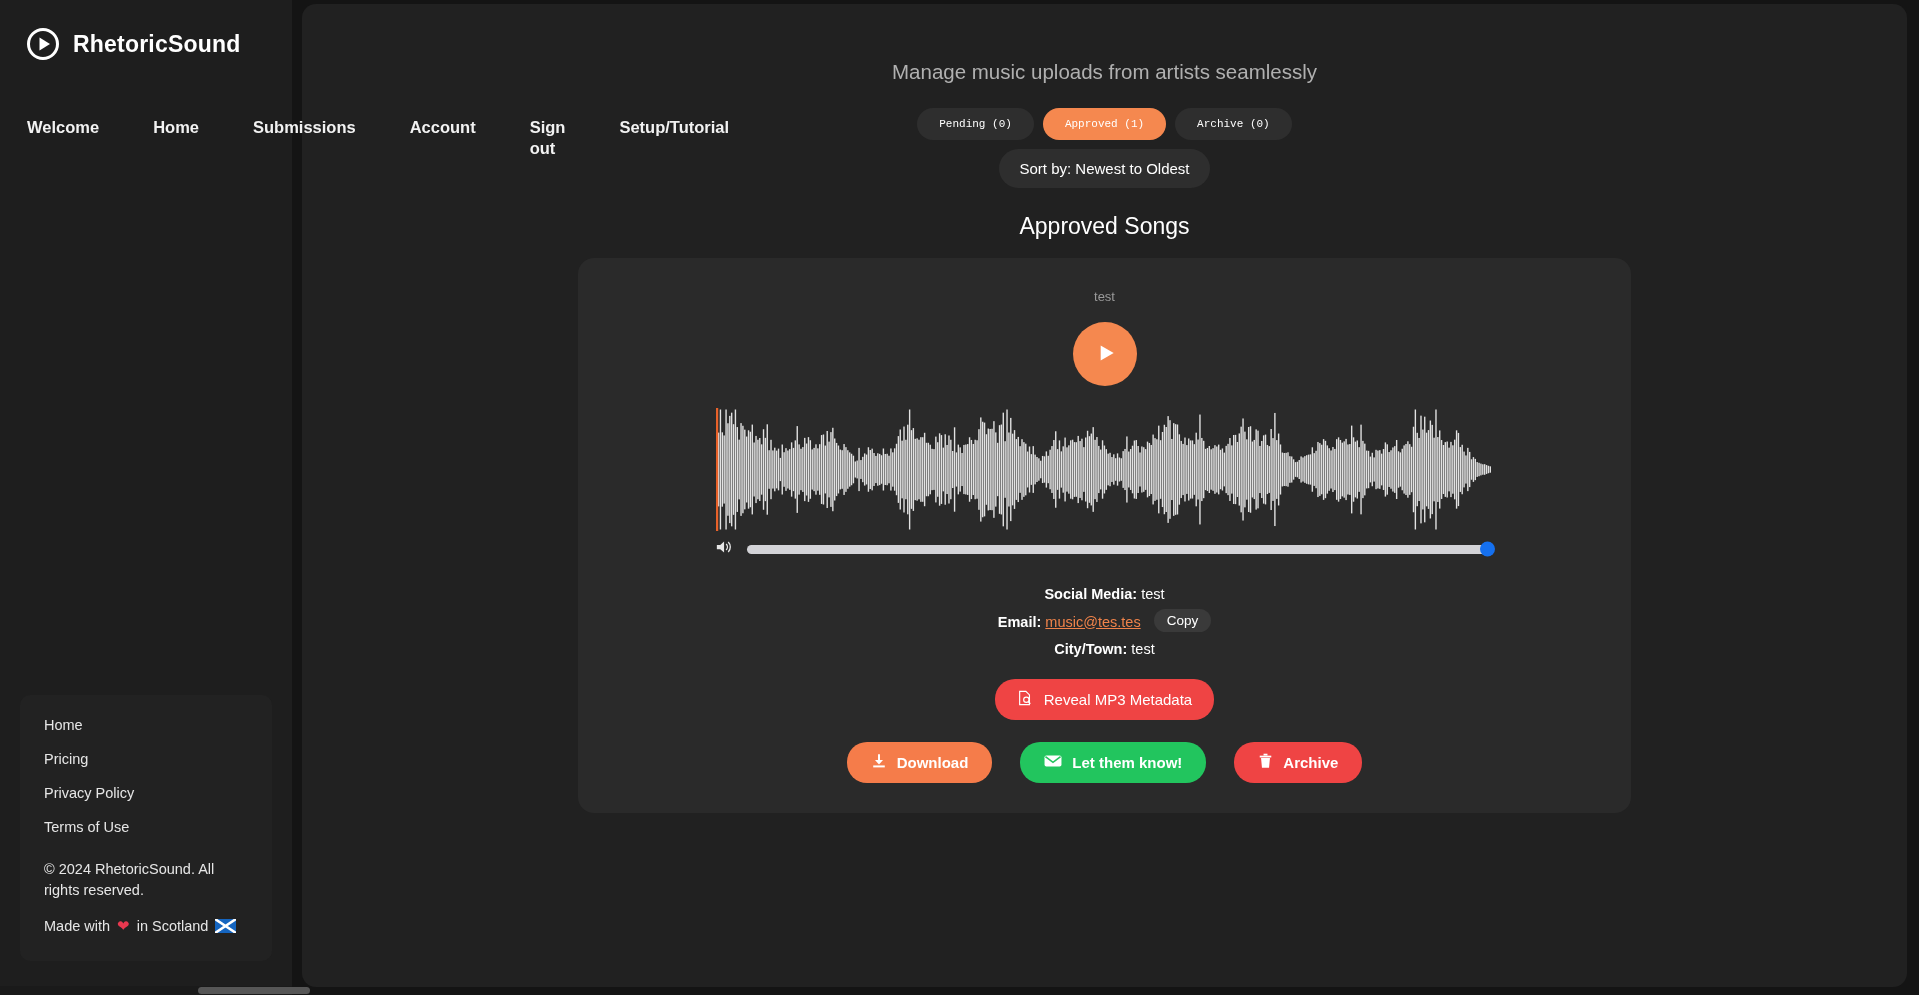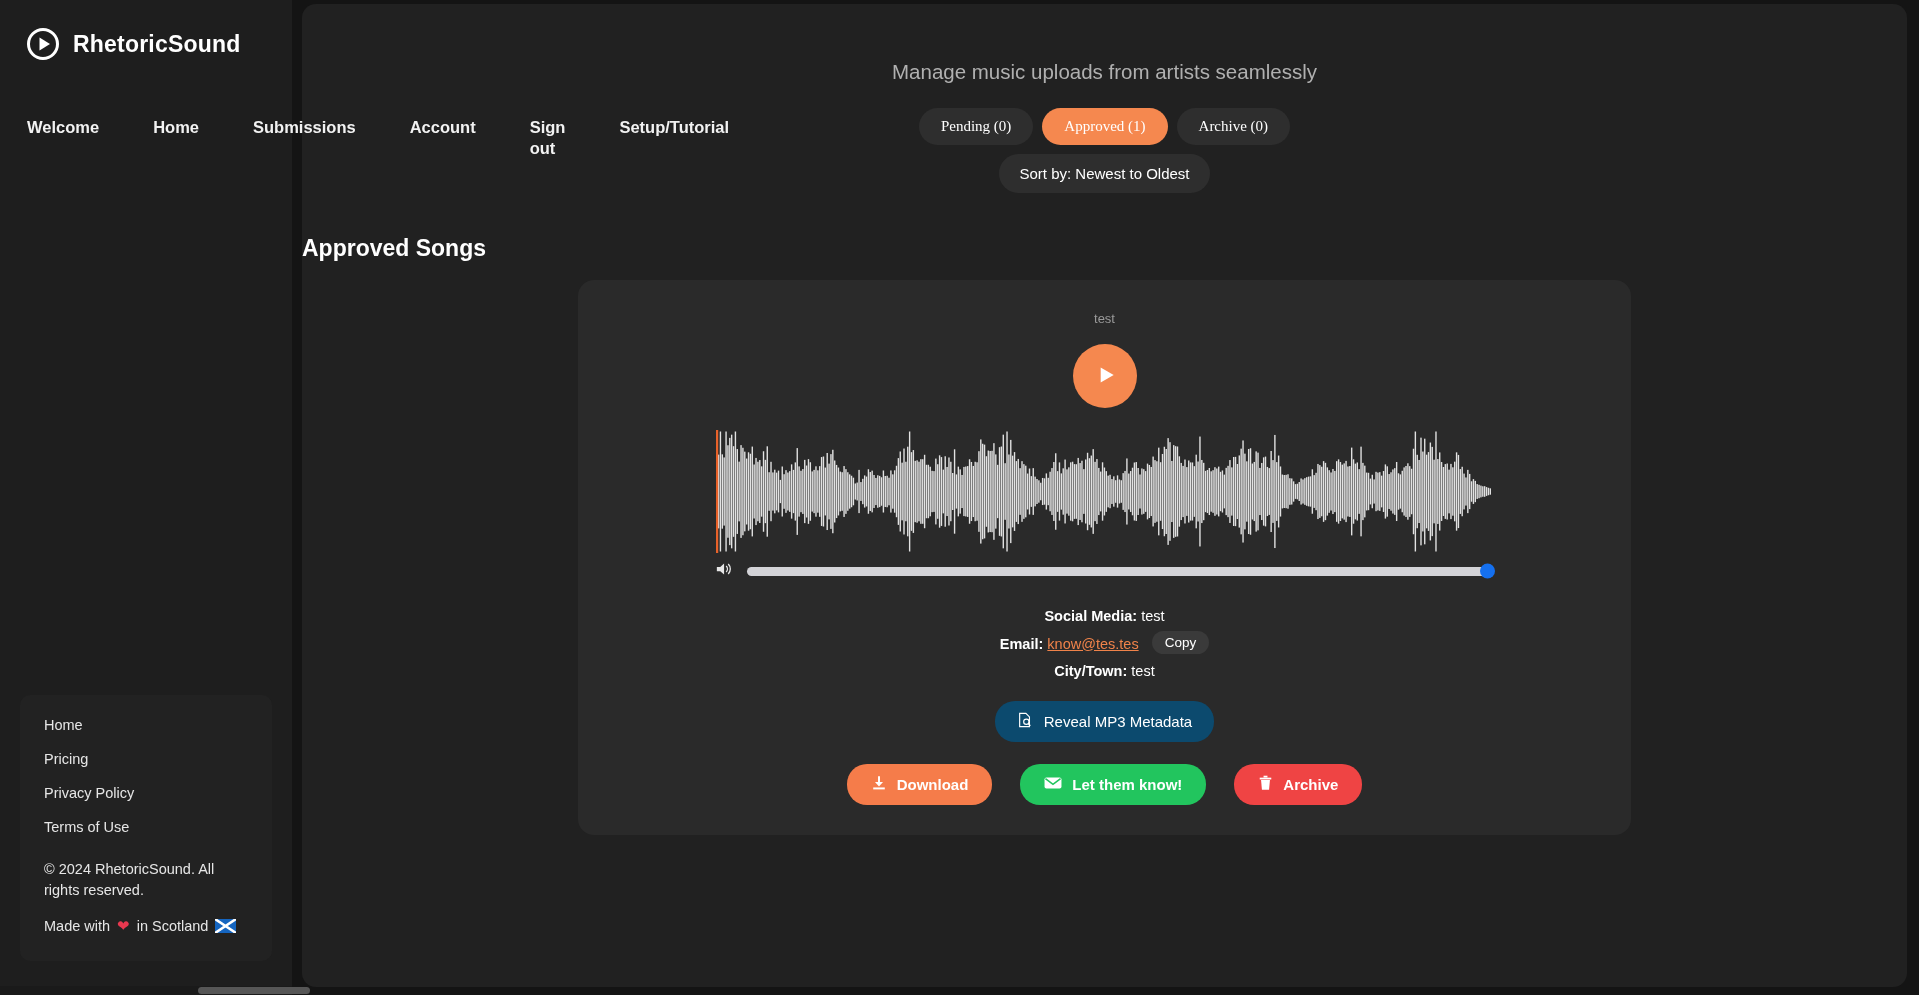--- a/index.html
+++ b/index.html
@@ -58,42 +58,42 @@
     font-family: "DejaVu Sans", sans-serif;
     letter-spacing: -1.2px;
     line-height: 1.05;
   }
   .page-sub { text-align: center; color: #b0b0b0; font-size: 20.5px; margin-top: 22px; }
 
   .tabs { display: flex; justify-content: center; gap: 9px; margin-top: 24px; }
   .tab {
     background: #2e2e2e; color: #ffffff;
     border: none; border-radius: 22px;
-    padding: 10px 22px; font-size: 15px;
-    font-family: Liberation Serif, serif;
+    padding: 10px 22px; font-size: 11px;
+    font-family: Liberation Mono, monospace;
     cursor: pointer;
   }
   .tab.active { background: #f5884f; color: #ffffff; }
 
   .filters { display: flex; justify-content: center; gap: 9px; margin-top: 9px; }
   .search-input {
     background: #343434; border: none; border-radius: 22px;
     width: 213px; padding: 11px 20px; font-size: 14.5px; color: #e8e8e8;
     font-family: "Liberation Sans", sans-serif; outline: none;
   }
   .search-input::placeholder { color: #8d8d8d; }
   .sort-btn {
     background: #2e2e2e; color: #ffffff; border: none; border-radius: 22px;
     padding: 11px 20px; font-size: 15px; cursor: pointer;
     font-family: "Liberation Sans", sans-serif;
   }
 
   .section-title {
-    text-align: left; color: #ffffff; font-size: 23px;
-    font-weight: bold; margin-top: 42px;
+    text-align: center; color: #ffffff; font-size: 23px;
+    font-weight: normal; margin-top: 25px;
   }
 
   .song-card {
     width: 1053px; margin: 18px auto 0 auto;
     background: #2a2a2a; border-radius: 16px;
     padding: 26px 30px 30px 30px;
   }
   .song-title { text-align: center; color: #ffffff; font-size: 19px; font-weight: bold; }
   .song-sub { text-align: center; color: #9a9a9a; font-size: 13px; margin-top: 5px; }
 
@@ -122,21 +122,21 @@
   .meta-line b { font-weight: bold; }
   .email-link { color: #f0834a; text-decoration: underline; cursor: pointer; }
   .copy-btn {
     background: #3a3a3a; color: #ffffff; border: none; border-radius: 13px;
     padding: 4px 13px; font-size: 13.5px; margin-left: 9px; cursor: pointer;
     font-family: "Liberation Sans", sans-serif; vertical-align: 2px;
   }
 
   .reveal-wrap { display: flex; justify-content: center; margin-top: 15px; }
   .reveal-btn {
-    background: #0c4a6e; color: #ffffff; border: none; border-radius: 20px;
+    background: #ef4444; color: #ffffff; border: none; border-radius: 20px;
     padding: 11px 22px; font-size: 15px; cursor: pointer;
     display: flex; align-items: center; gap: 11px;
     font-family: "Liberation Sans", sans-serif;
   }
 
   .actions { display: flex; justify-content: center; gap: 28px; margin-top: 22px; }
   .action-btn {
     border: none; border-radius: 20px; color: #ffffff;
     padding: 11px 24px; font-size: 15px; cursor: pointer;
     display: flex; align-items: center; gap: 10px; font-weight: bold;
@@ -683,21 +683,21 @@
           </div>
         </div>
 
         <div class="meta">
           <div class="meta-line">
             <b>Social Media:</b>
             <span>test</span>
           </div>
           <div class="meta-line">
             <b>Email:</b>
-            <a class="email-link">know@tes.tes</a>
+            <a class="email-link">music@tes.tes</a>
             <button class="copy-btn">Copy</button>
           </div>
           <div class="meta-line">
             <b>City/Town:</b>
             <span>test</span>
           </div>
         </div>
 
         <div class="reveal-wrap">
           <button class="reveal-btn">

